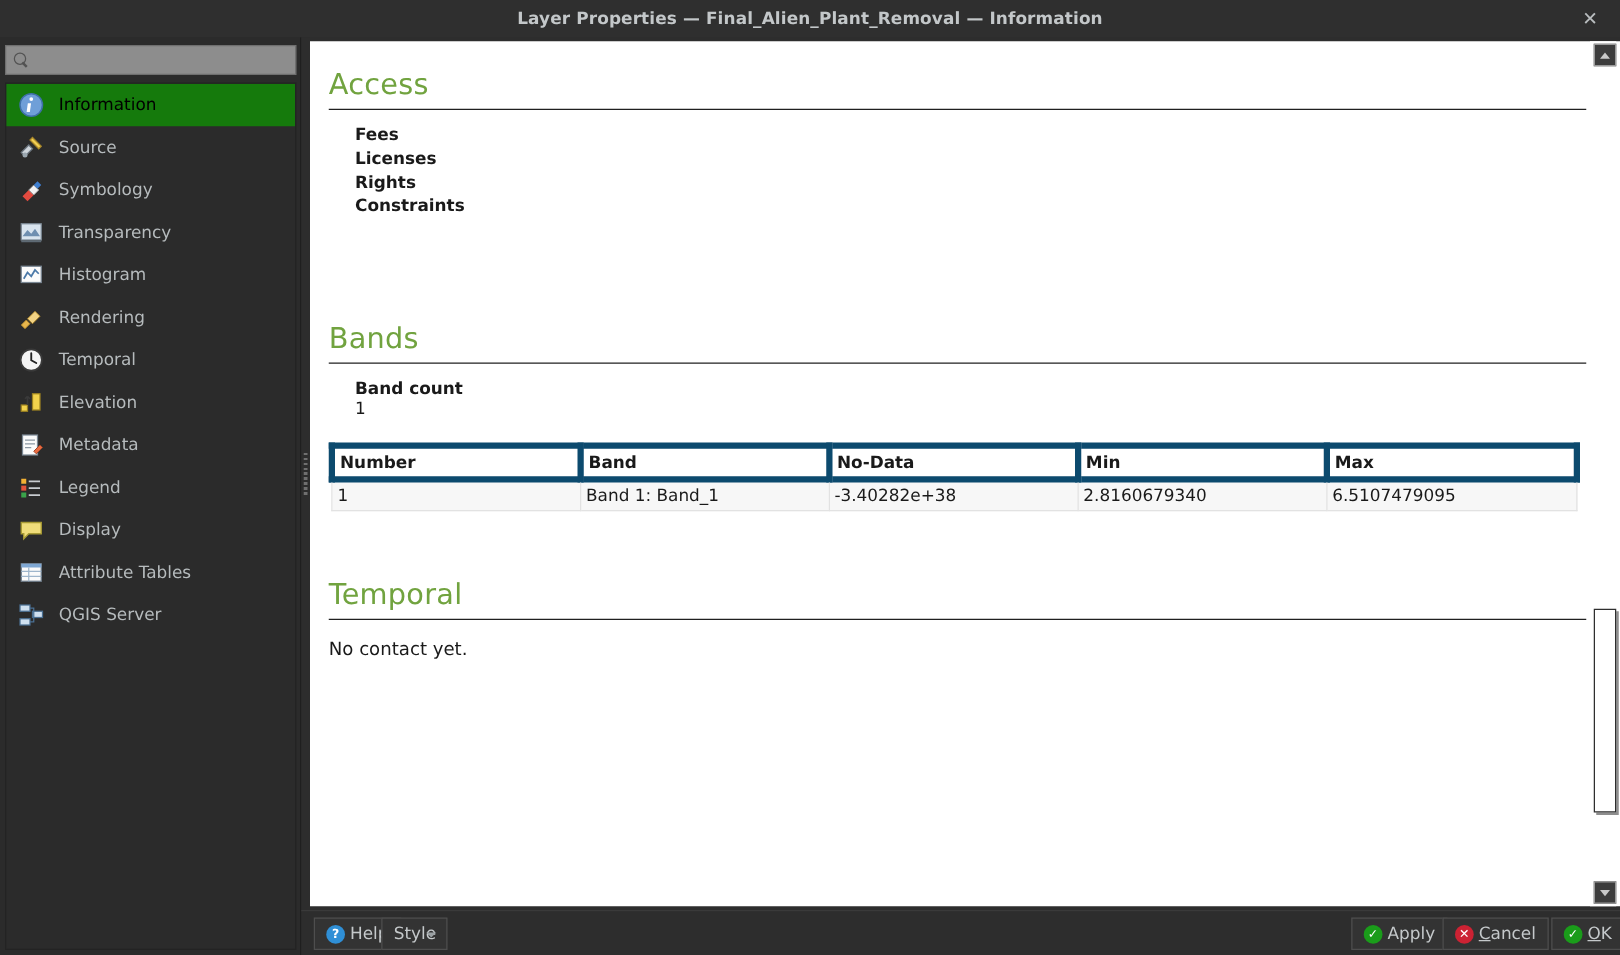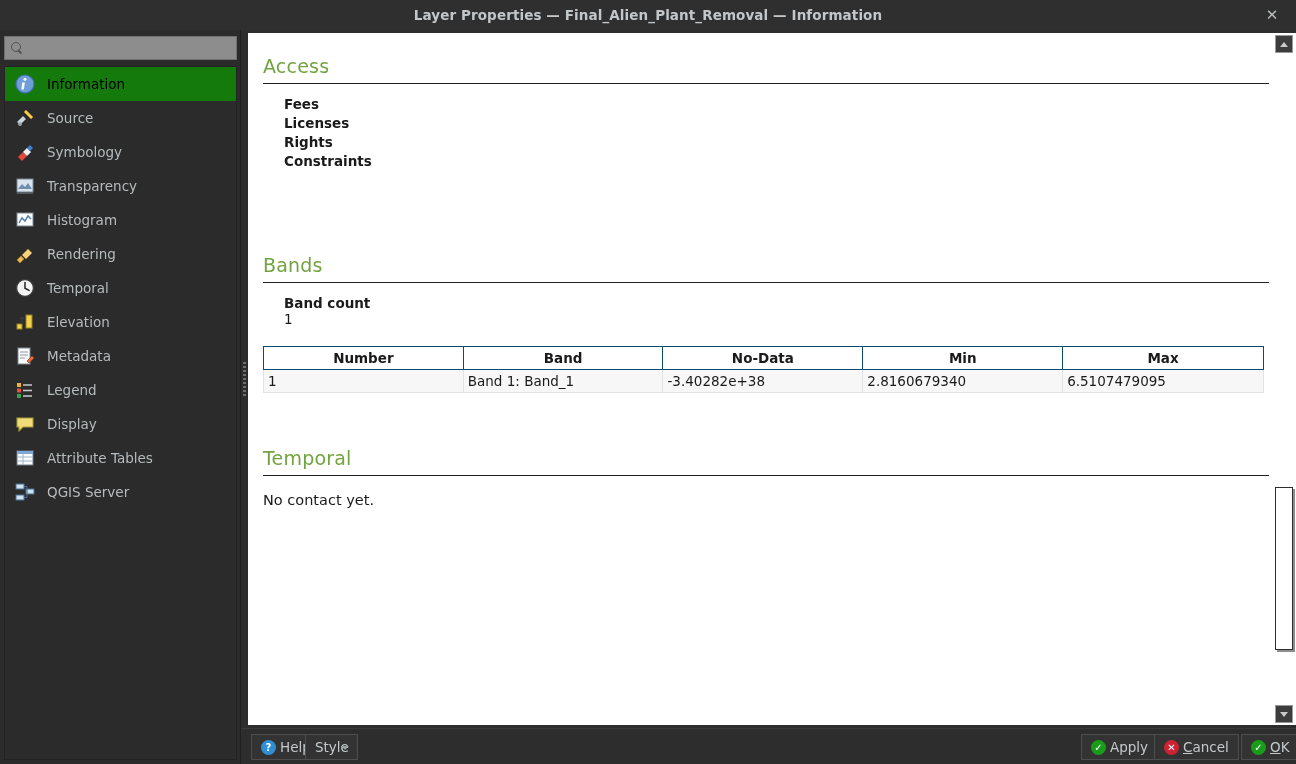--- a/index.html
+++ b/index.html
@@ -124,21 +124,21 @@
   }
   #content-inner {
     position: absolute; left: 0; top: 0;
     width: 1021px; height: 692px;
     padding: 0 0 0 15px;
     color: #1a1a1a;
     font-size: 14.5px;
   }
   .sec-title {
     color: #71a33f;
-    font-size: 19px;
+    font-size: 23px;
     font-weight: normal;
     letter-spacing: .2px;
   }
   .sec-rule {
     border-bottom: 1px solid #202020;
     margin-top: 6px;
   }
   .kv-list { margin-top: 11px; padding-left: 21px; }
   .kv-list .kv-row { font-weight: bold; font-size: 13.5px; line-height: 19px; }
   .plain-text { margin-top: 16px; font-size: 14.5px; }
@@ -150,24 +150,24 @@
   .bandcount-row .k { font-weight: bold; width: 180px; }
   .bandcount-row .v { font-weight: normal; }
 
   table.bands {
     margin-top: 19px;
     width: 1001px;
     border-collapse: collapse;
     font-size: 13.5px;
   }
   table.bands th {
-    border: 1px solid #0c4a6e;
+    border: 5px solid #0c4a6e;
     background: #ffffff;
     font-weight: bold;
-    text-align: center;
+    text-align: left;
     padding: 3px 4px;
     height: 21px;
   }
   table.bands td {
     border: 1px solid #e2e2e2;
     background: #f7f7f7;
     text-align: left;
     padding: 3px 4px;
     height: 21px;
   }

